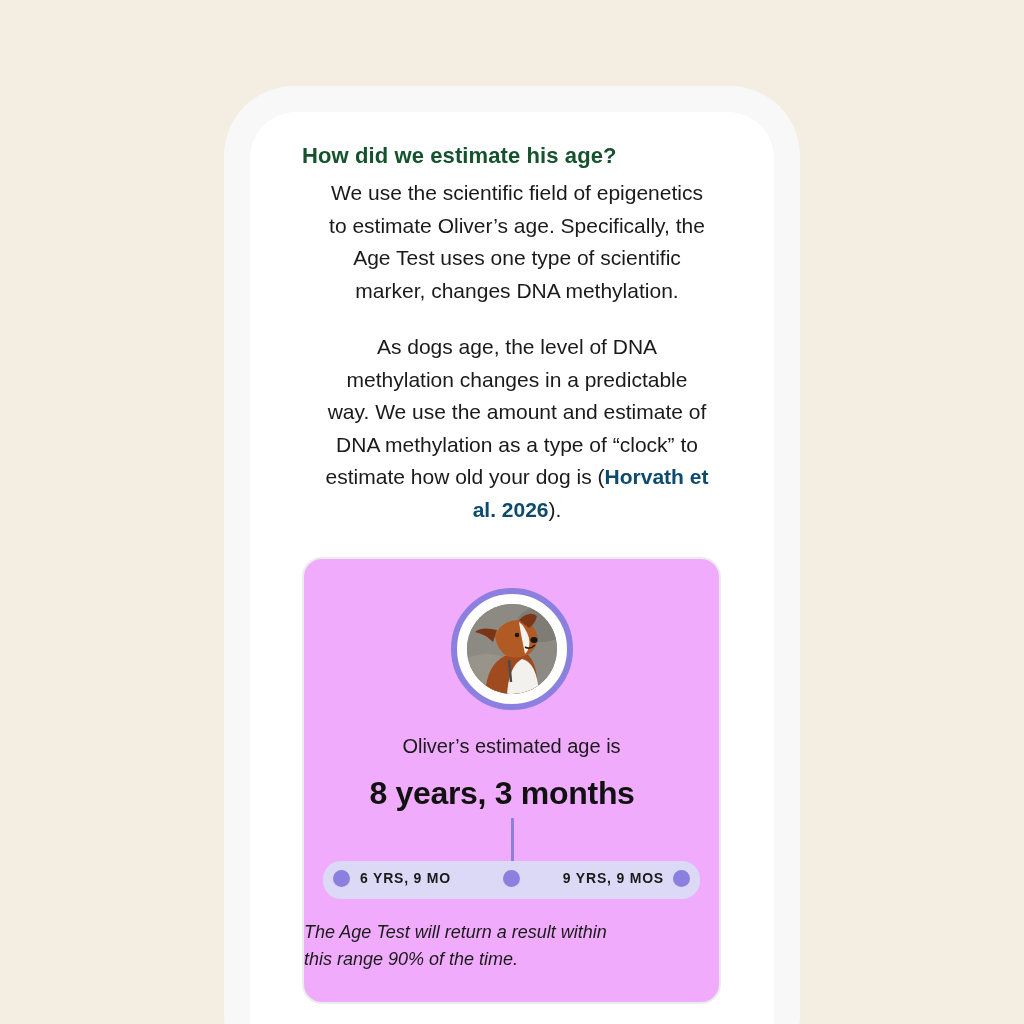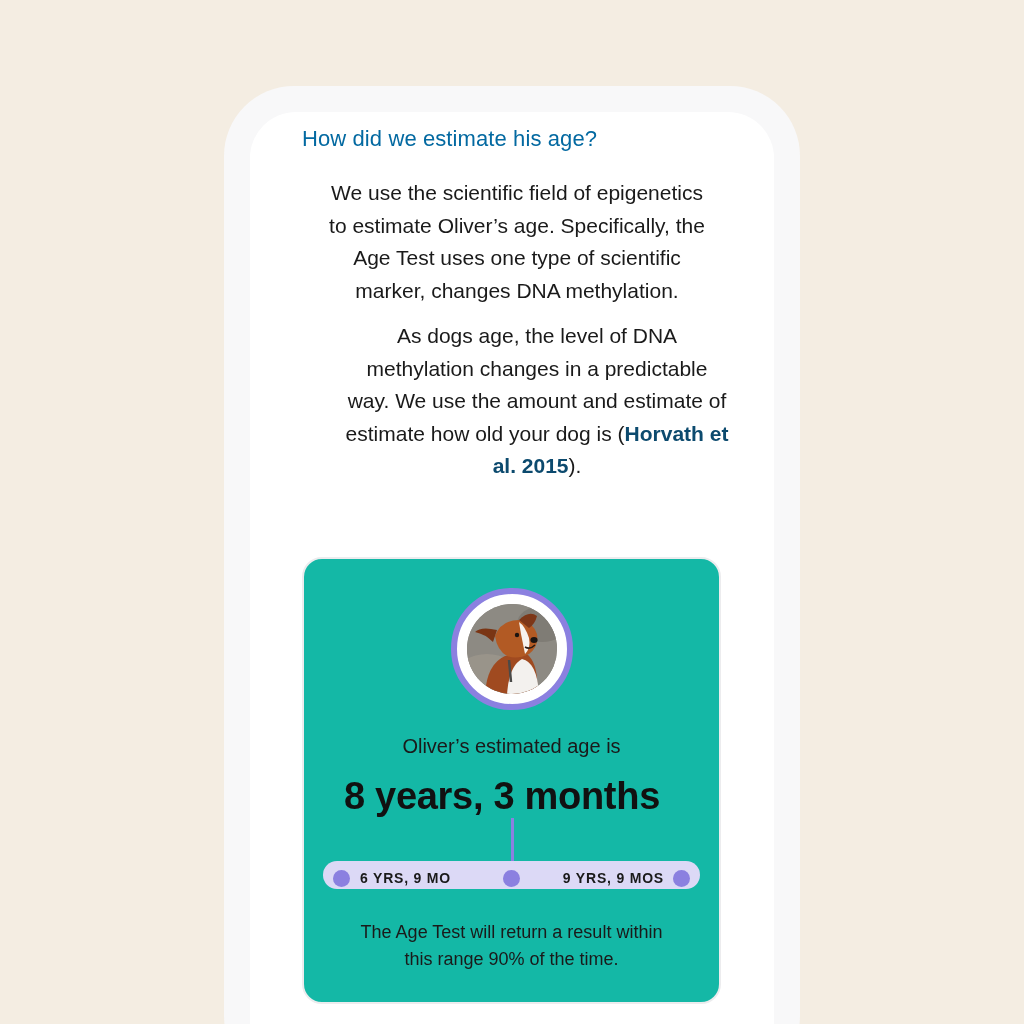--- a/index.html
+++ b/index.html
@@ -24,54 +24,54 @@
       border-radius: 46px;
       overflow: hidden;
     }
     .content {
       position: absolute;
       left: 52px; top: 0;
       width: 420px;
     }
     .heading {
       position: absolute;
-      top: 14px; left: 0;
+      top: 31px; left: 0;
       font-size: 22px;
-      font-weight: normal;
+      font-weight: bold;
       letter-spacing: 0.1px;
-      color: #0369a1;
+      color: #14532d;
       white-space: nowrap;
     }
     .para {
       position: absolute;
       left: 0;
       width: 430px;
       font-size: 21px;
       line-height: 32.5px;
       color: #1a1a1a;
       text-align: center;
     }
     .para1 { top: 65px; }
-    .para2 { top: 208px; margin-left: 20px; }
+    .para2 { top: 219px; }
     .line { display: block; white-space: nowrap; }
     .link {
       color: #0c4a6e;
       font-weight: bold;
       text-decoration: none;
       cursor: pointer;
     }
 
     
     .card {
       position: absolute;
       left: 52px; top: 445px;
       width: 419px; height: 447px;
       border: 2px solid #ececee;
       border-radius: 20px;
-      background: #14b8a6;
+      background: #f0abfc;
     }
     .avatar-ring {
       position: absolute;
       left: 147px; top: 29px;
       width: 122px; height: 122px;
       border-radius: 50%;
       border: 6px solid #8b80e0;
       background: #fff;
     }
     .avatar-photo {
@@ -89,35 +89,35 @@
       top: 176px;
       text-align: center;
       font-size: 20px;
       color: #1a1a1a;
     }
     .est-value {
       position: absolute;
       left: 0; width: 396px;
       top: 216px;
       text-align: center;
-      font-size: 38px;
+      font-size: 32px;
       font-weight: bold;
       color: #111;
       letter-spacing: -0.3px;
     }
     .indicator-line {
       position: absolute;
       left: 207px; top: 259px;
       width: 3px; height: 60px;
       background: #8b80e0;
     }
     .range-bar {
       position: absolute;
       left: 19px; top: 302px;
-      width: 377px; height: 28px;
+      width: 377px; height: 38px;
       border-radius: 18px;
       background: #dcd9f6;
     }
     .dot {
       position: absolute;
       top: 9px;
       width: 17px; height: 17px;
       border-radius: 50%;
       background: #8b80e0;
     }
@@ -132,24 +132,25 @@
       letter-spacing: 0.8px;
       color: #1a1a1a;
       white-space: nowrap;
     }
     .range-min { left: 37px; }
     .range-max { right: 36px; }
     .note {
       position: absolute;
       left: 0; width: 415px;
       top: 360px;
-      text-align: center;
+      text-align: left;
       font-size: 18px;
       line-height: 27px;
       color: #1a1a1a;
+      font-style: italic;
     }
   </style>
 </head>
 <body>
 
 <div class="phone-frame">
   <div class="screen">
     <div class="content">
 
       <h2 class="heading">How did we estimate his age?</h2>
@@ -158,22 +159,23 @@
         <span class="line">We use the scientific field of epigenetics</span>
         <span class="line">to estimate Oliver’s age. Specifically, the</span>
         <span class="line">Age Test uses one type of scientific</span>
         <span class="line">marker, changes DNA methylation.</span>
       </p>
 
       <p class="para para2">
         <span class="line">As dogs age, the level of DNA</span>
         <span class="line">methylation changes in a predictable</span>
         <span class="line">way. We use the amount and estimate of</span>
+        <span class="line">DNA methylation as a type of “clock” to</span>
         <span class="line"><span>estimate how old your dog is (</span><a class="link"><span>Horvath et</span></a></span>
-        <span class="line"><a class="link"><span>al. 2015</span></a><span>).</span></span>
+        <span class="line"><a class="link"><span>al. 2026</span></a><span>).</span></span>
       </p>
     </div>
 
     <div class="card">
       <div class="avatar-ring">
         <div class="avatar-photo" title="Oliver">
           <svg width="90" height="90" viewBox="0 0 90 90">
             <rect width="90" height="90" fill="#8d8a83"></rect>
             <ellipse cx="20" cy="70" rx="30" ry="20" fill="#a19b90" opacity="0.6"></ellipse>
             <ellipse cx="75" cy="20" rx="25" ry="18" fill="#77736d" opacity="0.6"></ellipse>

